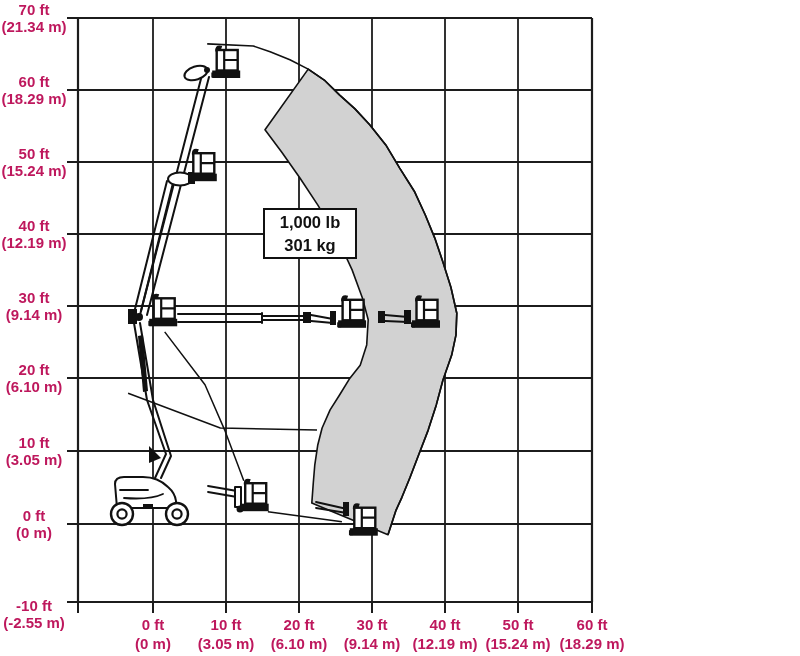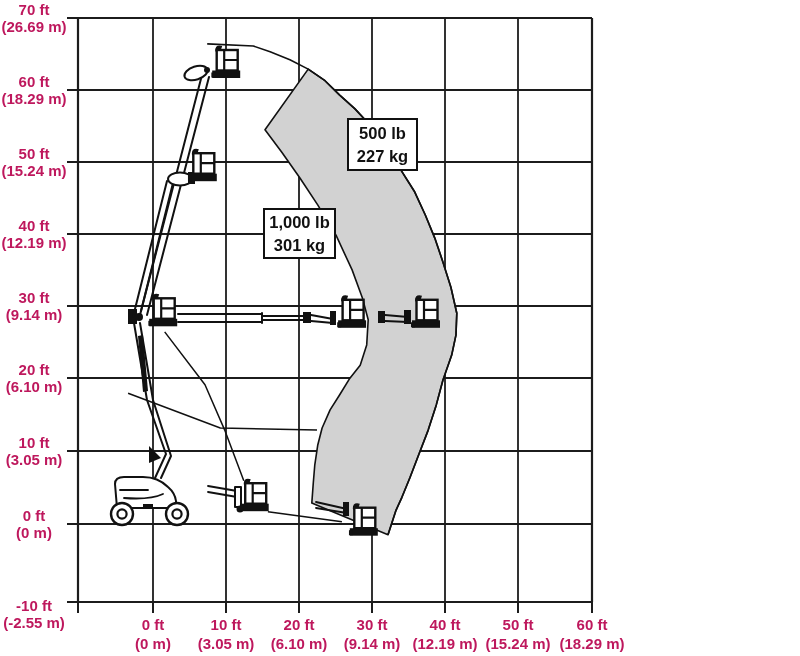--- a/index.html
+++ b/index.html
@@ -159,33 +159,29 @@
         <use href="#basket" x="211.2" y="44.0" width="30" height="36" xlink:href="#basket"></use>
         <use href="#basket" x="187.8" y="147.2" width="30" height="36" xlink:href="#basket"></use>
         <use href="#basket" x="148.2" y="292.3" width="30" height="36" xlink:href="#basket"></use>
         <use href="#basket" x="337.1" y="293.8" width="30" height="36" xlink:href="#basket"></use>
         <use href="#basket" x="411.0" y="293.8" width="30" height="36" xlink:href="#basket"></use>
         <use href="#basket" x="239.7" y="477.2" width="30" height="36" xlink:href="#basket"></use>
         <use href="#basket" x="348.8" y="501.7" width="30" height="36" xlink:href="#basket"></use>
       </g>
   </svg>
 
-  <div class="capacity-box" style="left:347px;top:118px;width:71px;height:53px;">
-    <span>500 lb</span>
-    <span>227 kg</span>
-  </div>
-  <div class="capacity-box" style="left:263px;top:208px;width:73px;height:51px;">
+  <div class="capacity-box" style="left:263px;top:208px;width:94px;height:51px;">
     <span>1,000 lb</span>
     <span>301 kg</span>
   </div>
 
   <div id="labels">
       <div class="axis-label y-axis-label" style="left: 0px; top: 1px; width: 68px;">
         <div>70 ft</div>
-        <div>(26.69 m)</div>
+        <div>(21.34 m)</div>
       </div>
       <div class="axis-label y-axis-label" style="left: 0px; top: 73px; width: 68px;">
         <div>60 ft</div>
         <div>(18.29 m)</div>
       </div>
       <div class="axis-label y-axis-label" style="left: 0px; top: 145px; width: 68px;">
         <div>50 ft</div>
         <div>(15.24 m)</div>
       </div>
       <div class="axis-label y-axis-label" style="left: 0px; top: 217px; width: 68px;">

